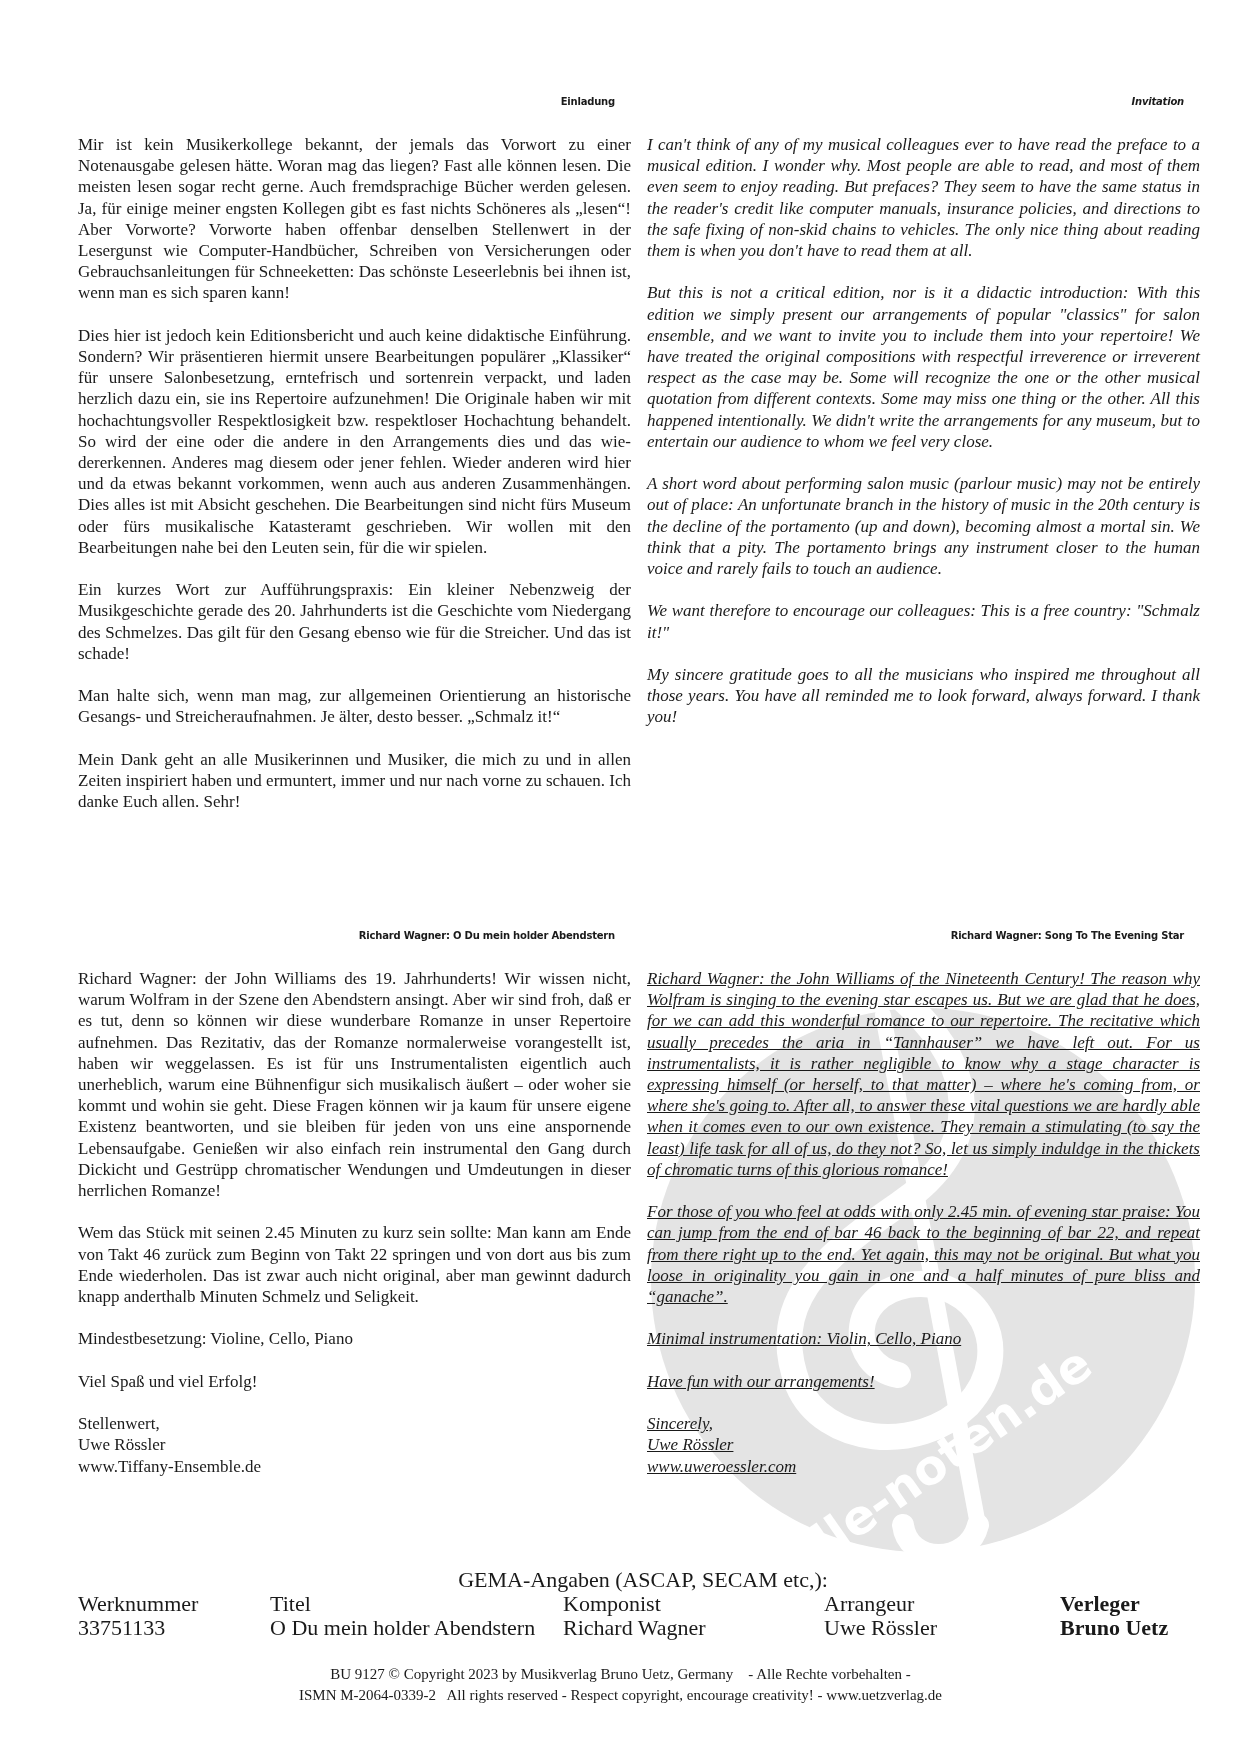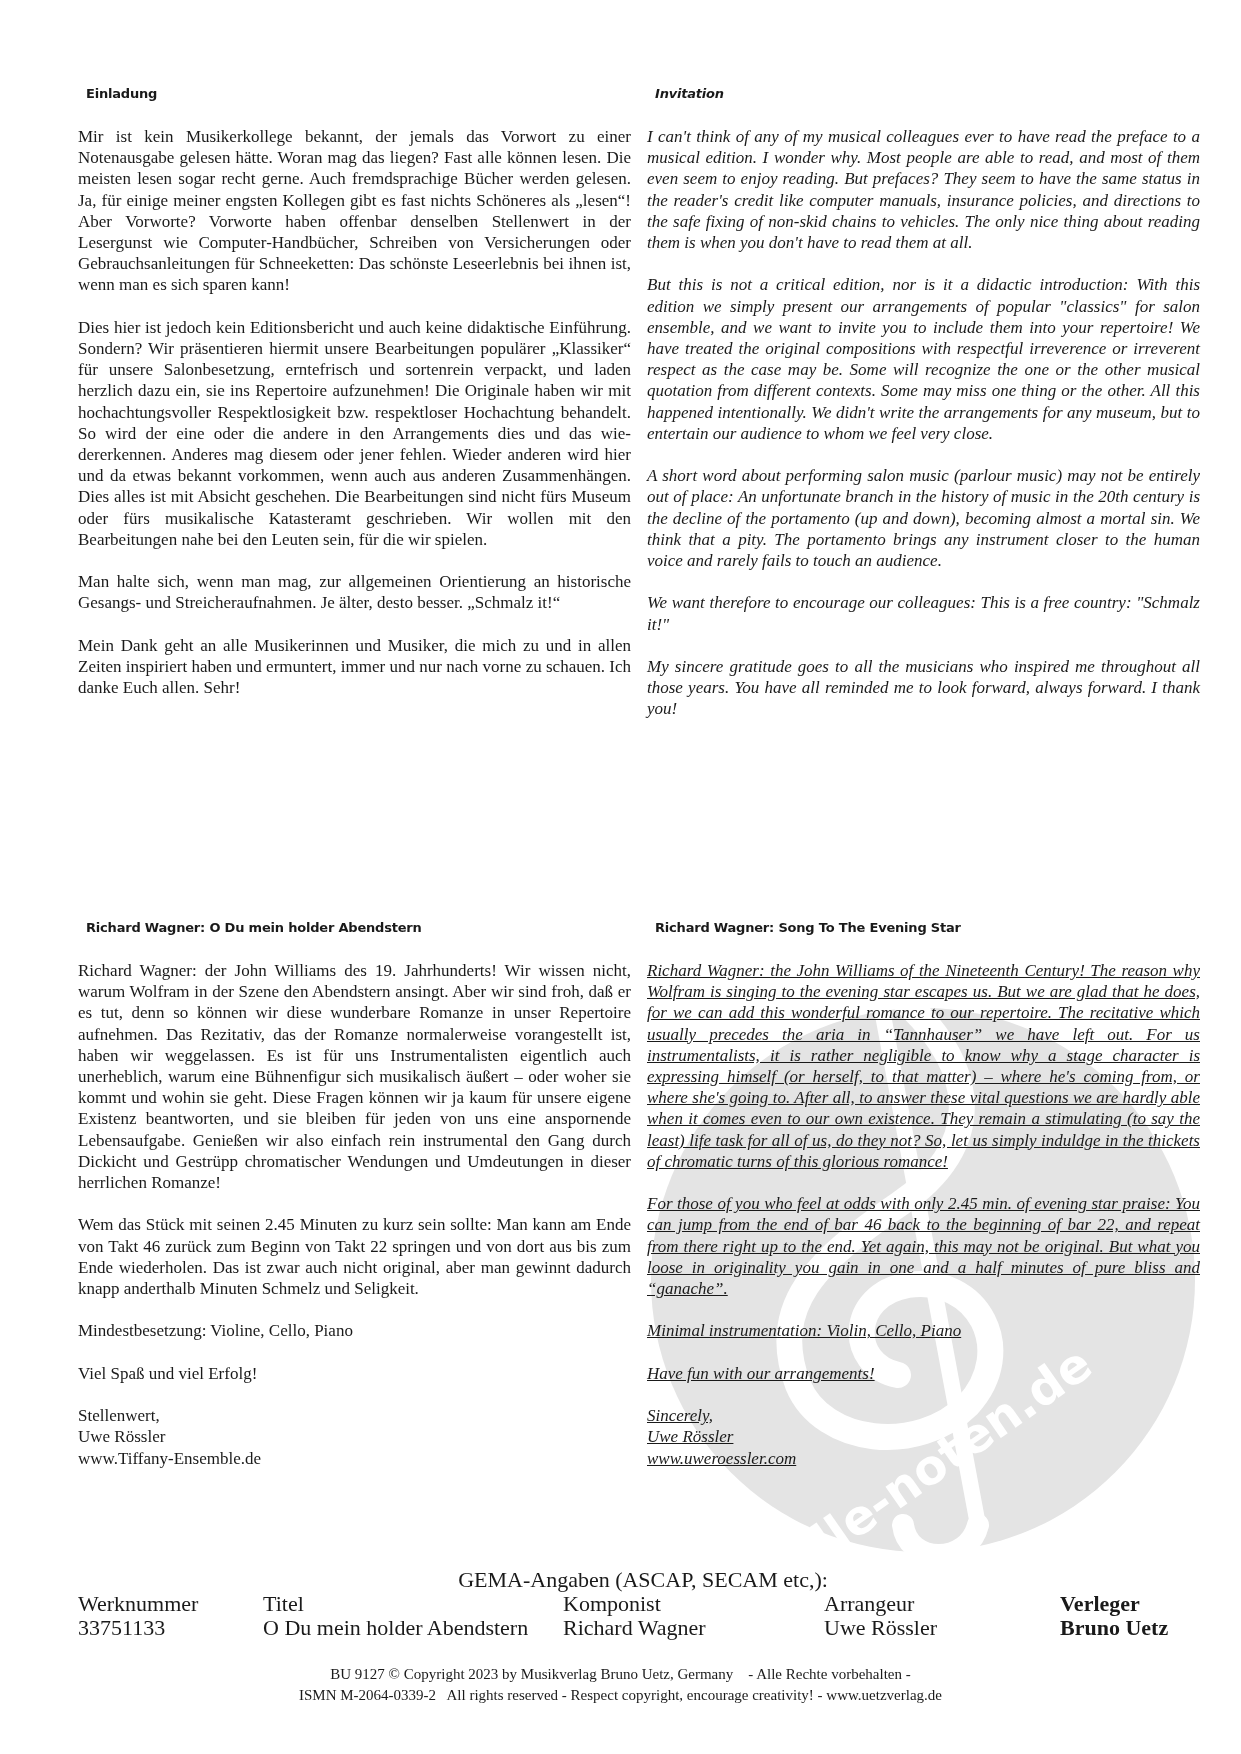--- a/index.html
+++ b/index.html
@@ -2,31 +2,31 @@
 <html><head>
 <meta charset="utf-8">
 <style>
   html, body { margin: 0; padding: 0; background: #ffffff; }
   body { width: 1241px; height: 1754px; position: relative; overflow: hidden; color: #1a1a1a; }
   .page { position: absolute; left: 0; top: 0; width: 1241px; height: 1754px; }
   .watermark { position: absolute; left: 648px; top: 1005px; width: 550px; height: 550px; z-index: 0; pointer-events: none; }
   .col { position: absolute; width: 553px; z-index: 1; }
   .col-left { left: 78px; }
   .col-right { left: 647px; }
-  .heading { font-family: "DejaVu Sans", sans-serif; font-weight: bold; font-size: 13px; margin: 8px; line-height: 20px; letter-spacing: -0.2px; }
+  .heading { font-family: "DejaVu Sans", sans-serif; font-weight: bold; font-size: 10px; margin: 16px; line-height: 20px; letter-spacing: -0.2px; text-align: right; }
   .heading.italic { font-style: italic; }
   .body-text { font-family: "Liberation Serif", serif; font-size: 17px; line-height: 21.2px; text-align: justify; margin: 0; hyphens: manual; }
   .body-text.italic { font-style: italic; }
   .para { margin: 0 0 21.2px 0; }
   .sig-line { display: block; text-align: left; }
   .gema { position: absolute; left: 78px; top: 1568px; width: 1090px; z-index: 1; font-family: "Liberation Serif", serif; font-size: 22px; line-height: 24px; }
   .gema-title { text-align: center; margin-left: 40px; }
   .gema-row { position: relative; height: 24px; }
   .gema-cell { position: absolute; top: 0; white-space: nowrap; }
-  .c0 { left: 0; } .c1 { left: 185px; } .c2 { left: 485px; } .c3 { left: 746px; } .c4 { left: 982px; font-weight: bold; }
+  .c0 { left: 0; } .c1 { left: 192px; } .c2 { left: 485px; } .c3 { left: 746px; } .c4 { left: 982px; font-weight: bold; }
   .footer { position: absolute; left: 0; width: 1241px; top: 1664px; z-index: 1; font-family: "Liberation Serif", serif; font-size: 15px; line-height: 21px; text-align: center; }
 </style>
 </head>
 <body>
 
 <div class="page">
 
   <svg class="watermark" viewBox="0 0 550 550">
     <circle cx="275" cy="275" r="272" fill="#e4e4e4"></circle>
     <g fill="none" stroke="#ffffff" stroke-linecap="round">
@@ -35,20 +35,21 @@
       <path d="M330 520 C 320 560, 260 560, 255 520" stroke-width="22"></path>
     </g>
     <text x="300" y="470" transform="rotate(-35 300 470)" font-family="DejaVu Sans, sans-serif" font-weight="bold" font-size="48" fill="#ffffff" text-anchor="middle">alle-noten.de</text>
   </svg>
 
   <div class="col col-left" style="top:76px;">
     <h2 class="heading">Einladung</h2>
     <div class="body-text" style="margin-top:22px;">
       <p class="para">Mir ist kein Musikerkollege bekannt, der jemals das Vorwort zu einer Notenausgabe gelesen hätte. Woran mag das liegen? Fast alle können lesen. Die meisten lesen sogar recht gerne. Auch fremd­sprachige Bücher werden gelesen. Ja, für einige meiner engsten Kollegen gibt es fast nichts Schöneres als „lesen“! Aber Vorworte? Vorworte haben offenbar denselben Stellenwert in der Lesergunst wie Computer-Handbücher, Schreiben von Versicherungen oder Gebrauchsanleitungen für Schneeketten: Das schönste Leseerlebnis bei ihnen ist, wenn man es sich sparen kann!</p>
       <p class="para">Dies hier ist jedoch kein Editionsbericht und auch keine didaktische Einführung. Sondern? Wir präsentieren hiermit unsere Bearbeitungen populärer „Klassiker“ für unsere Salonbesetzung, erntefrisch und sortenrein verpackt, und laden herzlich dazu ein, sie ins Repertoire aufzunehmen! Die Originale haben wir mit hochachtungsvoller Respektlosigkeit bzw. respektloser Hochachtung behandelt. So wird der eine oder die andere in den Arrangements dies und das wie­dererkennen. Anderes mag diesem oder jener fehlen. Wieder ande­ren wird hier und da etwas bekannt vorkommen, wenn auch aus anderen Zusammenhängen. Dies alles ist mit Absicht geschehen. Die Bearbeitungen sind nicht fürs Museum oder fürs musikalische Katasteramt geschrieben. Wir wollen mit den Bearbeitungen nahe bei den Leuten sein, für die wir spielen.</p>
+      <p class="para">Ein kurzes Wort zur Aufführungspraxis: Ein kleiner Nebenzweig der Musikgeschichte gerade des 20. Jahrhunderts ist die Geschichte vom Niedergang des Schmelzes. Das gilt für den Gesang ebenso wie für die Streicher. Und das ist schade!</p>
       <p class="para">Man halte sich, wenn man mag, zur allgemeinen Orientierung an historische Gesangs- und Streicheraufnahmen. Je älter, desto besser. „Schmalz it!“</p>
       <p class="para">Mein Dank geht an alle Musikerinnen und Musiker, die mich zu und in allen Zeiten inspiriert haben und ermuntert, immer und nur nach vorne zu schauen. Ich danke Euch allen. Sehr!</p>
     </div>
   </div>
 
   <div class="col col-left" style="top:910px;">
     <h2 class="heading">Richard Wagner: O Du mein holder Abendstern</h2>
     <div class="body-text" style="margin-top:22px;">
       <p class="para">Richard Wagner: der John Williams des 19. Jahrhunderts! Wir wissen nicht, warum Wolfram in der Szene den Abendstern ansingt. Aber wir sind froh, daß er es tut, denn so können wir diese wunderbare Romanze in unser Repertoire aufnehmen. Das Rezitativ, das der Romanze normalerweise vorangestellt ist, haben wir weggelassen. Es ist für uns Instrumentalisten eigentlich auch unerheblich, warum eine Bühnenfigur sich musikalisch äußert – oder woher sie kommt und wohin sie geht. Diese Fragen können wir ja kaum für unsere eigene Existenz beantworten, und sie bleiben für jeden von uns eine anspor­nende Lebensaufgabe. Genießen wir also einfach rein instrumental den Gang durch Dickicht und Gestrüpp chromatischer Wendungen und Umdeutungen in dieser herrlichen Romanze!</p>
       <p class="para">Wem das Stück mit seinen 2.45 Minuten zu kurz sein sollte: Man kann am Ende von Takt 46 zurück zum Beginn von Takt 22 sprin­gen und von dort aus bis zum Ende wiederholen. Das ist zwar auch nicht original, aber man gewinnt dadurch knapp anderthalb Minuten Schmelz und Seligkeit.</p>

